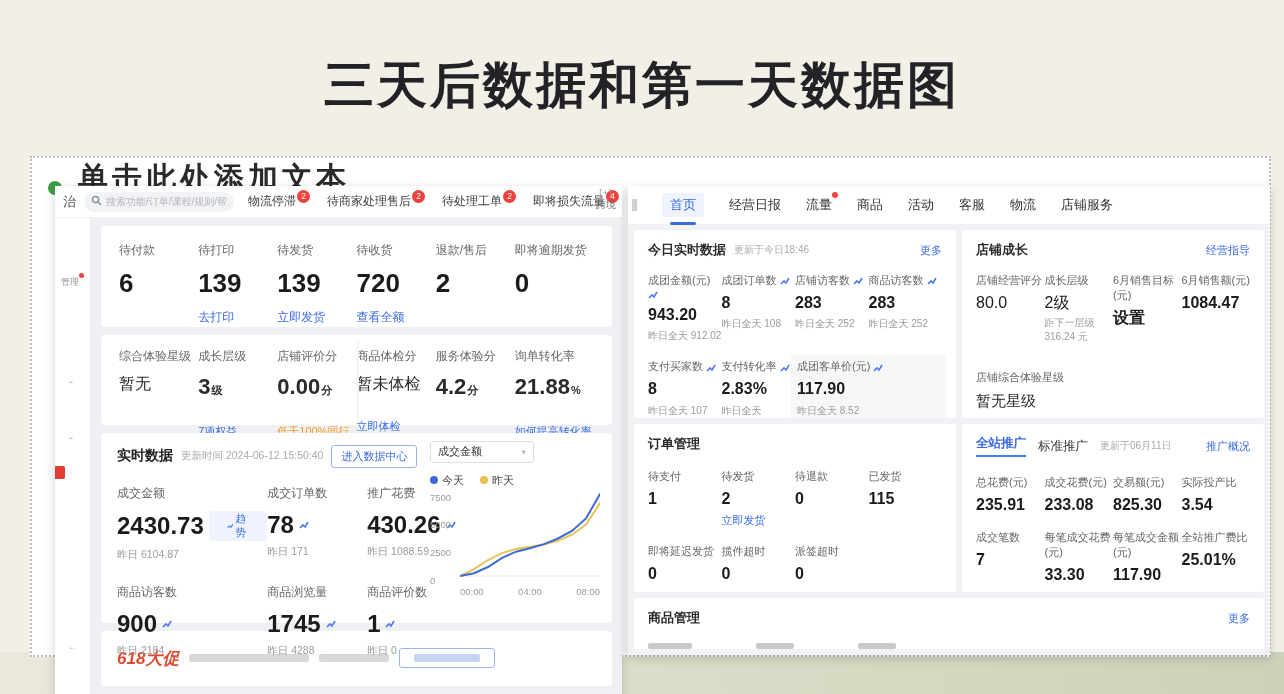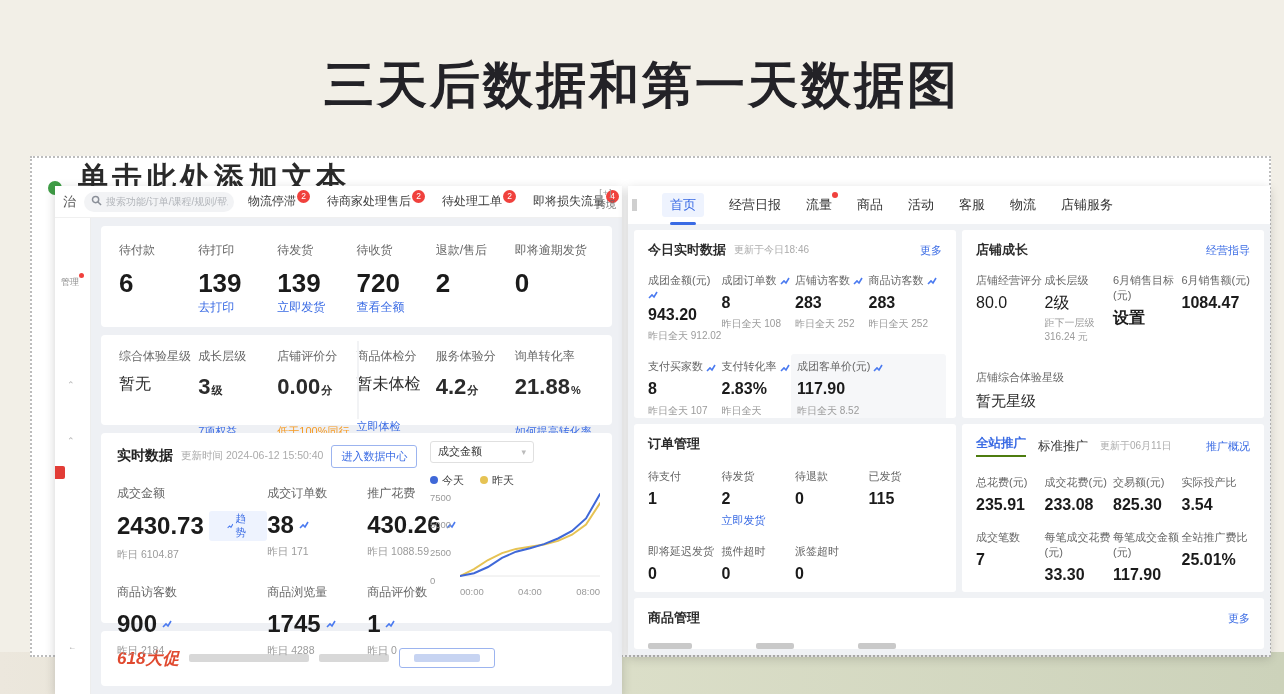--- a/index.html
+++ b/index.html
@@ -60,21 +60,21 @@
   .l-side .rbadge { position:absolute; left:-3px; top:248px; width:13px; height:13px;
     background:#e23c36; border-radius:2px; }
   .l-side .rot { position:absolute; left:13px; top:428px; font-size:8px; color:#9a9a9a;
     writing-mode:vertical-rl; }
   .l-main { flex:1; background:#eef0f4; padding:8px 10px; display:flex;
     flex-direction:column; gap:8px; }
 
   .kpi-card { height:112px; padding:16px 18px 0; display:grid;
     grid-template-columns:repeat(6,1fr); }
   .kpi-item .val { margin-top:10px; font-size:26px; }
-  .kpi-item .act { font-size:12px; }
+  .kpi-item .act { margin-top:10px; font-size:12px; }
 
   .score-card { height:90px; padding:13px 18px 0; display:grid;
     grid-template-columns:repeat(6,1fr); position:relative; }
   .score-card .divider { position:absolute; left:50%; top:6px; bottom:6px; width:2px;
     background:#f2f3f5; }
   .score-item .sv { margin-top:9px; font-size:16px; color:#2b2b2b; }
   .score-item .sv b { font-size:22px; font-weight:700; }
   .score-item .sv .unit { font-size:11px; font-weight:700; margin-left:1px; }
   .score-item .slink { margin-top:24px; font-size:11px; }
 
@@ -133,21 +133,21 @@
   .r-more { margin-left:auto; font-size:11px; cursor:pointer; }
   .r-grid4 { display:grid; grid-template-columns:repeat(4,1fr); row-gap:16px; margin-top:14px; }
   .r-m .lbl { font-size:11px; }
   .r-m .val { font-size:16px; margin-top:6px; }
   .r-m .prev { font-size:10px; margin-top:5px; }
   .r-m.hl { background:#f6f7f9; border-radius:3px; padding:5px 6px; margin:-5px -4px; }
   .r-m .sub { font-size:10px; color:#9b9b9b; margin-top:4px; }
   .r-m .act { font-size:11px; margin-top:5px; }
   .ads-tabs { display:flex; align-items:center; gap:12px; }
   .ads-tab { font-size:12.5px; color:#333; cursor:pointer; }
-  .ads-tab.active { color:#3a6be4; font-weight:700; border-bottom:2px solid #4d7c0f;
+  .ads-tab.active { color:#3a6be4; font-weight:700; border-bottom:2px solid #3b82f6;
     padding-bottom:3px; }
   .half-row { display:flex; gap:64px; margin-top:16px; }
   .half-row .bar { background:#c9c9c9; height:6px; }
 </style>
 </head>
 <body>
 
 <div class="bottom-strip"></div>
 
 <h1 class="main-title">三天后数据和第一天数据图</h1>
@@ -268,21 +268,21 @@
                     <polyline points="1,8 4,5 6,7 9,2"></polyline>
                   </svg>
                   <span>趋势</span>
                 </span>
               </div>
             <div class="prev">昨日 6104.87</div>
           </div>
           <div class="rt-m">
             <div class="lbl">成交订单数</div>
             <div class="vrow">
-                <span class="val">38</span>
+                <span class="val">78</span>
                 <svg class="tic" viewBox="0 0 10 10">
                   <polyline points="1,8 4,5 6,7 9,2"></polyline>
                 </svg>
               </div>
             <div class="prev">昨日 171</div>
           </div>
           <div class="rt-m">
             <div class="lbl">推广花费</div>
             <div class="vrow">
                 <span class="val">430.26</span>

